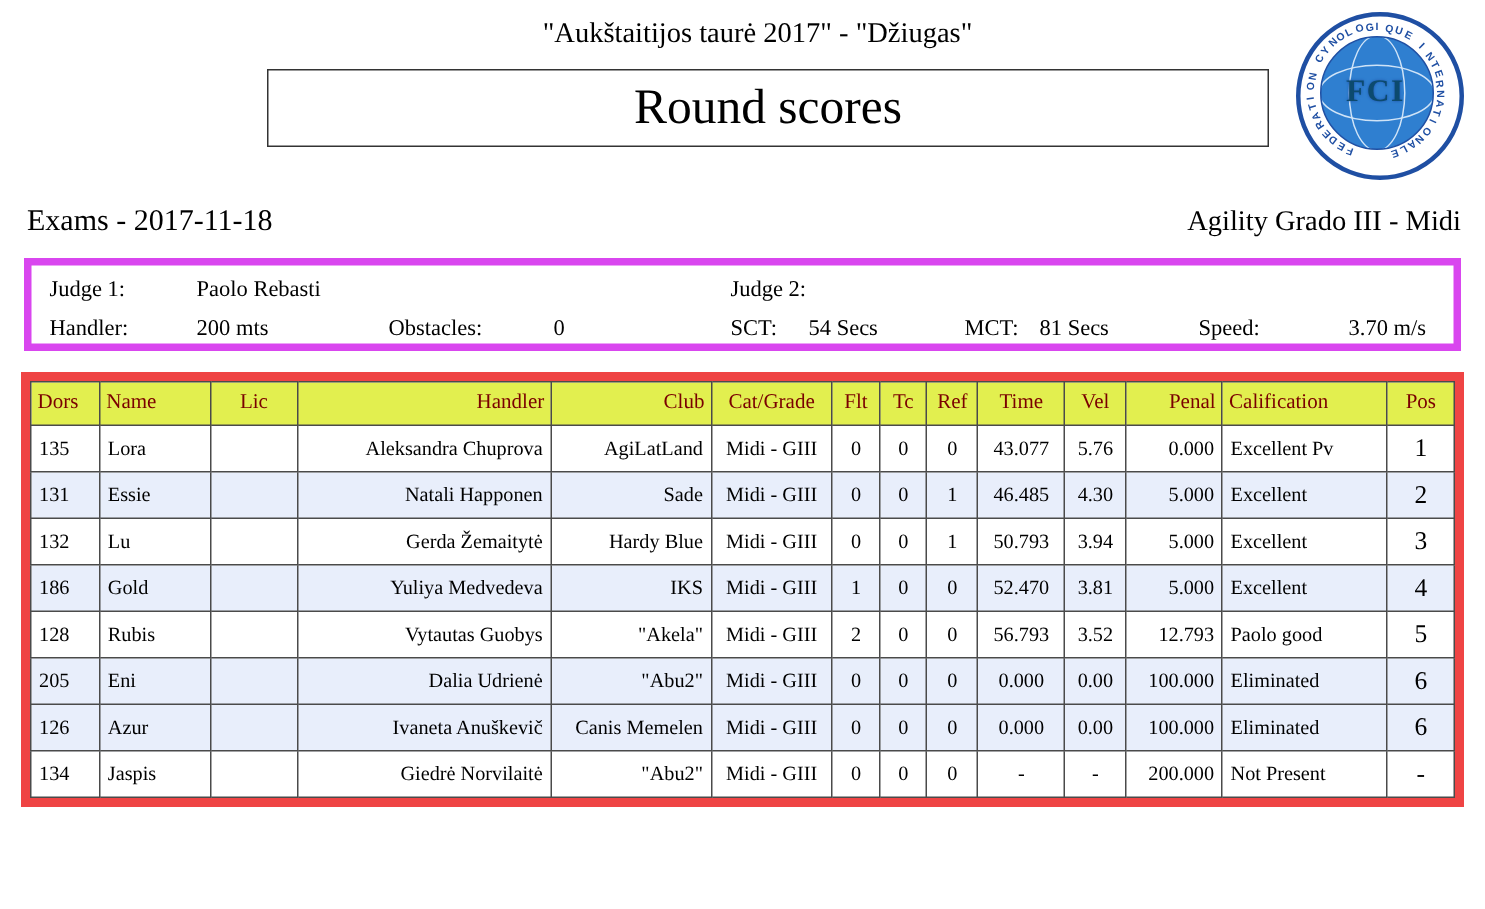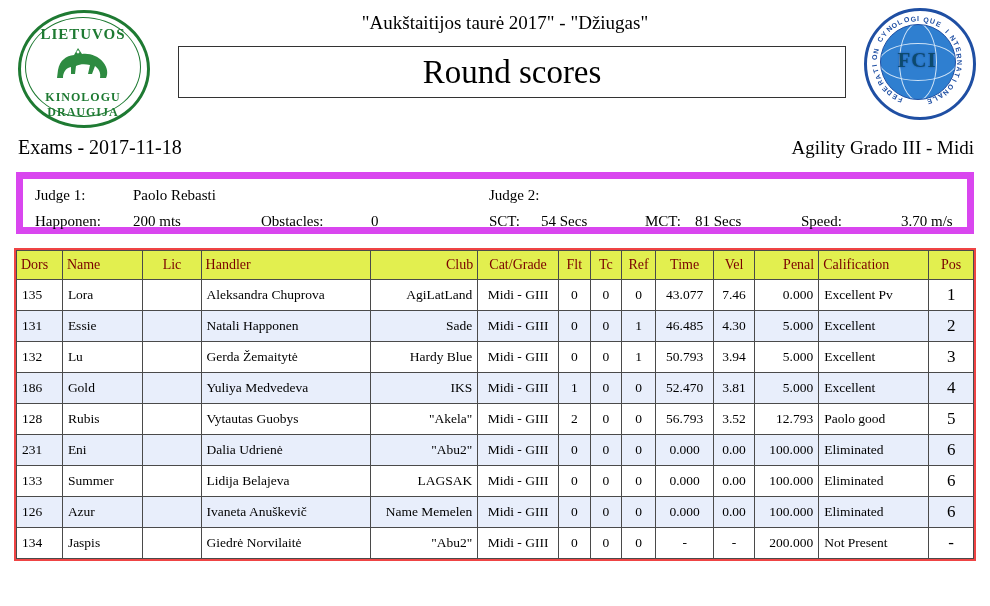--- a/index.html
+++ b/index.html
@@ -197,34 +197,34 @@
     position: absolute;
     right: 16px;
     top: 3px;
     font-size: 19px;
   }
 
   
   .judge-box {
     position: relative;
     margin: 4px 16px 0 16px;
-    border: 7px solid #d946ef;
+    border: 5px solid #d946ef;
     height: 62px;
     box-sizing: border-box;
   }
   .judge-box .lbl { font-size: 15px; }
   .judge-box .val { font-size: 15px; }
   .jb-row1 { position: absolute; top: 8px; left: 0; right: 0; height: 22px; }
   .jb-row2 { position: absolute; top: 34px; left: 0; right: 0; height: 22px; }
   .abs { position: absolute; white-space: nowrap; }
 
   
   .tbl-wrap {
     margin: 14px 14px 0 14px;
-    border: 2px solid #ef4444;
+    border: 6px solid #ef4444;
   }
   table.scores {
     border-collapse: collapse;
     width: 100%;
     font-family: "Liberation Serif", serif;
     font-size: 13.5px;
   }
   table.scores th {
     background: #e2ef4f;
     color: #7a0000;
@@ -239,51 +239,39 @@
     height: 30px;
     padding: 0 5px;
     white-space: nowrap;
   }
   tr.alt td { background: #e8eefb; }
   tr.norm td { background: #ffffff; }
 
   .c-dors   { width: 44px;  text-align: left; }
   .c-name   { width: 92px;  text-align: left; }
   .c-lic    { width: 76px;  text-align: center; }
-  .c-handler{ width: 196px; text-align: left; }
+  .c-handler{ width: 196px; text-align: right; }
   .c-club   { width: 106px; text-align: right; }
   .c-cat    { width: 78px;  text-align: center; }
   .c-flt    { width: 28px;  text-align: center; }
   .c-tc     { width: 28px;  text-align: center; }
   .c-ref    { width: 28px;  text-align: center; }
   .c-time   { width: 56px;  text-align: center; }
   .c-vel    { width: 36px;  text-align: center; }
   .c-penal  { width: 62px;  text-align: right; }
   .c-calif  { width: 128px; text-align: left; }
   .c-pos    { width: 48px;  text-align: center; font-size: 17px; }
 </style>
 </head>
 <body>
 
 <div class="page">
 
   <div class="header">
 
-    <div class="logo-left">
-      <div class="ring"></div>
-      <div class="ring2"></div>
-      <div class="txt-top">LIETUVOS</div>
-      <div class="dog">
-        <svg viewBox="0 0 58 40" width="58" height="40" aria-hidden="true">
-          <path d="M4 30 C6 20 12 16 20 15 L24 8 L28 14 C36 13 44 16 49 22 C54 28 54 34 52 38 L46 38 C47 33 45 29 41 26 L38 34 L34 34 L36 25 C31 24 26 24 22 26 L21 34 L17 34 L17 27 C12 28 9 32 9 38 L3 38 Z" fill="#2e8b41"></path>
-          <circle cx="24" cy="12" r="1.4" fill="#ffffff"></circle>
-        </svg>
-      </div>
-      <div class="txt-bot">KINOLOGU DRAUGIJA</div>
-    </div>
 
     <div class="title-line">"Aukštaitijos taurė 2017"  - "Džiugas"</div>
 
     <div class="round-box">
       <div class="rt">Round scores</div>
     </div>
 
 
     <div class="logo-right">
       <div class="outer"></div>
@@ -337,21 +325,21 @@
   </div>
 
   <div class="judge-box">
     <div class="jb-row1">
       <span class="abs lbl" style="left:12px;">Judge 1:</span>
       <span class="abs val" style="left:110px;">Paolo Rebasti</span>
       <span class="abs lbl" style="left:466px;">Judge 2:</span>
       <span class="abs val" style="left:560px;"></span>
     </div>
     <div class="jb-row2">
-      <span class="abs lbl" style="left:12px;">Happonen:</span>
+      <span class="abs lbl" style="left:12px;">Handler:</span>
       <span class="abs val" style="left:110px;">200  mts</span>
       <span class="abs lbl" style="left:238px;">Obstacles:</span>
       <span class="abs val" style="left:348px;">0</span>
       <span class="abs lbl" style="left:466px;">SCT:</span>
       <span class="abs val" style="left:518px;">54 Secs</span>
       <span class="abs lbl" style="left:622px;">MCT:</span>
       <span class="abs val" style="left:672px;">81 Secs</span>
       <span class="abs lbl" style="left:778px;">Speed:</span>
       <span class="abs val" style="left:878px;">3.70 m/s</span>
     </div>
@@ -382,21 +370,21 @@
             <td class="c-dors">135</td>
             <td class="c-name">Lora</td>
             <td class="c-lic"></td>
             <td class="c-handler">Aleksandra Chuprova</td>
             <td class="c-club">AgiLatLand</td>
             <td class="c-cat">Midi - GIII</td>
             <td class="c-flt">0</td>
             <td class="c-tc">0</td>
             <td class="c-ref">0</td>
             <td class="c-time">43.077</td>
-            <td class="c-vel">7.46</td>
+            <td class="c-vel">5.76</td>
             <td class="c-penal">0.000</td>
             <td class="c-calif">Excellent Pv</td>
             <td class="c-pos">1</td>
           </tr>
           <tr class="alt">
             <td class="c-dors">131</td>
             <td class="c-name">Essie</td>
             <td class="c-lic"></td>
             <td class="c-handler">Natali Happonen</td>
             <td class="c-club">Sade</td>
@@ -452,67 +440,51 @@
             <td class="c-flt">2</td>
             <td class="c-tc">0</td>
             <td class="c-ref">0</td>
             <td class="c-time">56.793</td>
             <td class="c-vel">3.52</td>
             <td class="c-penal">12.793</td>
             <td class="c-calif">Paolo good</td>
             <td class="c-pos">5</td>
           </tr>
           <tr class="alt">
-            <td class="c-dors">231</td>
+            <td class="c-dors">205</td>
             <td class="c-name">Eni</td>
             <td class="c-lic"></td>
             <td class="c-handler">Dalia Udrienė</td>
             <td class="c-club">"Abu2"</td>
             <td class="c-cat">Midi - GIII</td>
             <td class="c-flt">0</td>
             <td class="c-tc">0</td>
             <td class="c-ref">0</td>
             <td class="c-time">0.000</td>
             <td class="c-vel">0.00</td>
             <td class="c-penal">100.000</td>
             <td class="c-calif">Eliminated</td>
             <td class="c-pos">6</td>
           </tr>
-          <tr class="norm">
-            <td class="c-dors">133</td>
-            <td class="c-name">Summer</td>
-            <td class="c-lic"></td>
-            <td class="c-handler">Lidija Belajeva</td>
-            <td class="c-club">LAGSAK</td>
+          <tr class="alt">
+            <td class="c-dors">126</td>
+            <td class="c-name">Azur</td>
+            <td class="c-lic"></td>
+            <td class="c-handler">Ivaneta Anuškevič</td>
+            <td class="c-club">Canis Memelen</td>
             <td class="c-cat">Midi - GIII</td>
             <td class="c-flt">0</td>
             <td class="c-tc">0</td>
             <td class="c-ref">0</td>
             <td class="c-time">0.000</td>
             <td class="c-vel">0.00</td>
             <td class="c-penal">100.000</td>
             <td class="c-calif">Eliminated</td>
             <td class="c-pos">6</td>
           </tr>
-          <tr class="alt">
-            <td class="c-dors">126</td>
-            <td class="c-name">Azur</td>
-            <td class="c-lic"></td>
-            <td class="c-handler">Ivaneta Anuškevič</td>
-            <td class="c-club">Name Memelen</td>
-            <td class="c-cat">Midi - GIII</td>
-            <td class="c-flt">0</td>
-            <td class="c-tc">0</td>
-            <td class="c-ref">0</td>
-            <td class="c-time">0.000</td>
-            <td class="c-vel">0.00</td>
-            <td class="c-penal">100.000</td>
-            <td class="c-calif">Eliminated</td>
-            <td class="c-pos">6</td>
-          </tr>
           <tr class="norm">
             <td class="c-dors">134</td>
             <td class="c-name">Jaspis</td>
             <td class="c-lic"></td>
             <td class="c-handler">Giedrė Norvilaitė</td>
             <td class="c-club">"Abu2"</td>
             <td class="c-cat">Midi - GIII</td>
             <td class="c-flt">0</td>
             <td class="c-tc">0</td>
             <td class="c-ref">0</td>

